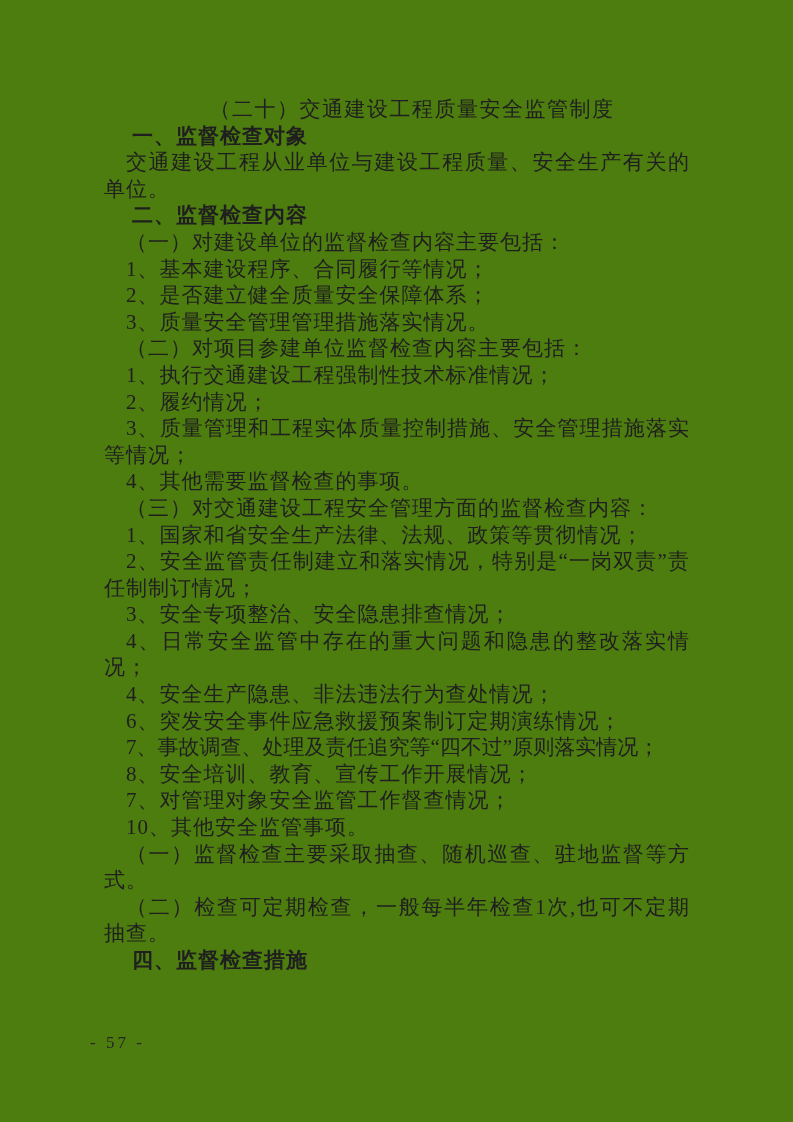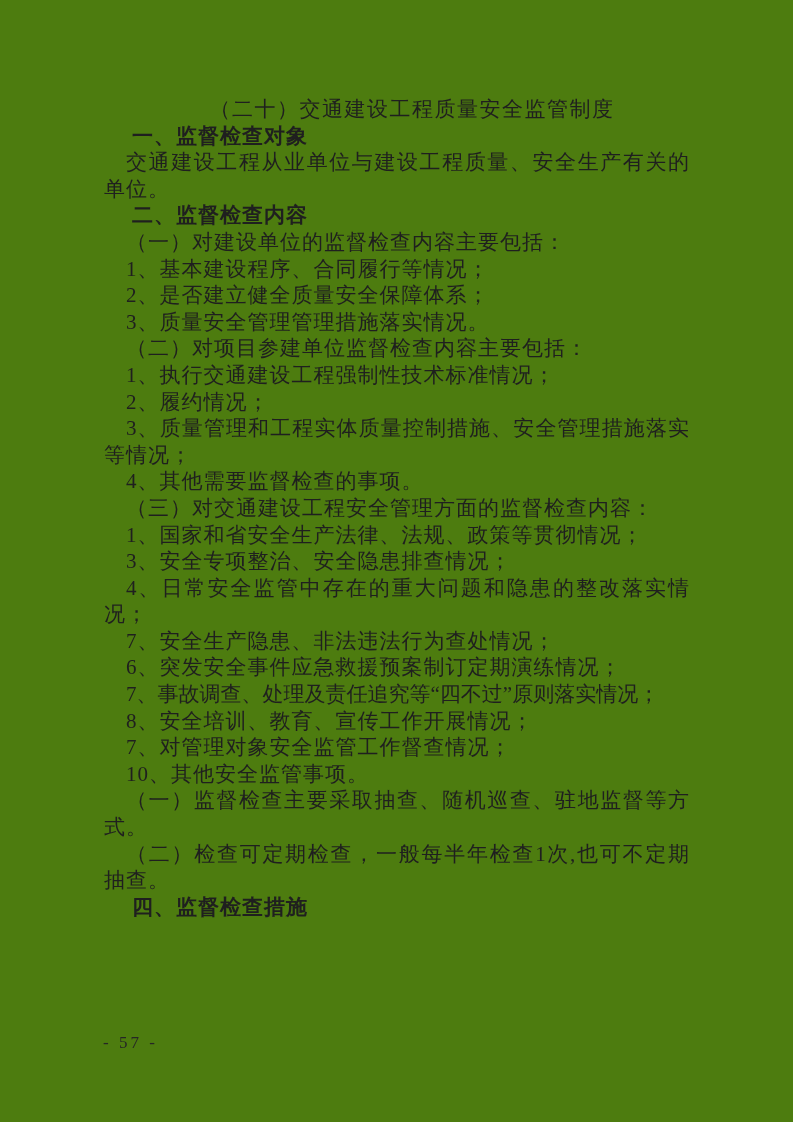--- a/index.html
+++ b/index.html
@@ -30,21 +30,21 @@
   .heading {
     font-family:Liberation Serif, serif;
     font-weight:700;
     text-indent:28px;
     letter-spacing:1px;
   }
   .para { text-indent:22px; }
   .tight { letter-spacing:0; }
   .footer {
     position:absolute;
-    left:103px; top:1033px;
+    left:90px; top:1033px;
     font-size:17px;
     letter-spacing:3px;
     color:#262626;
   }
 </style>
 </head>
 <body>
 
 <div class="page">
   <div class="content">
@@ -56,23 +56,24 @@
     <div class="para">1、基本建设程序、合同履行等情况；</div>
     <div class="para">2、是否建立健全质量安全保障体系；</div>
     <div class="para">3、质量安全管理管理措施落实情况。</div>
     <div class="para">（二）对项目参建单位监督检查内容主要包括：</div>
     <div class="para">1、执行交通建设工程强制性技术标准情况；</div>
     <div class="para">2、履约情况；</div>
     <div class="para">3、质量管理和工程实体质量控制措施、安全管理措施落实等情况；</div>
     <div class="para">4、其他需要监督检查的事项。</div>
     <div class="para">（三）对交通建设工程安全管理方面的监督检查内容：</div>
     <div class="para">1、国家和省安全生产法律、法规、政策等贯彻情况；</div>
+    <div class="para">2、安全监管责任制建立和落实情况，特别是“一岗双责”责任制制订情况；</div>
     <div class="para">3、安全专项整治、安全隐患排查情况；</div>
     <div class="para">4、日常安全监管中存在的重大问题和隐患的整改落实情况；</div>
-    <div class="para">7、安全生产隐患、非法违法行为查处情况；</div>
+    <div class="para">4、安全生产隐患、非法违法行为查处情况；</div>
     <div class="para">6、突发安全事件应急救援预案制订定期演练情况；</div>
     <div class="para tight">7、事故调查、处理及责任追究等“四不过”原则落实情况；</div>
     <div class="para">8、安全培训、教育、宣传工作开展情况；</div>
     <div class="para">7、对管理对象安全监管工作督查情况；</div>
     <div class="para">10、其他安全监管事项。</div>
     <div class="para">（一）监督检查主要采取抽查、随机巡查、驻地监督等方式。</div>
     <div class="para">（二）检查可定期检查，一般每半年检查1次,也可不定期抽查。</div>
     <div class="heading">四、监督检查措施</div>
   </div>
   <div class="footer">- 57 -</div>

